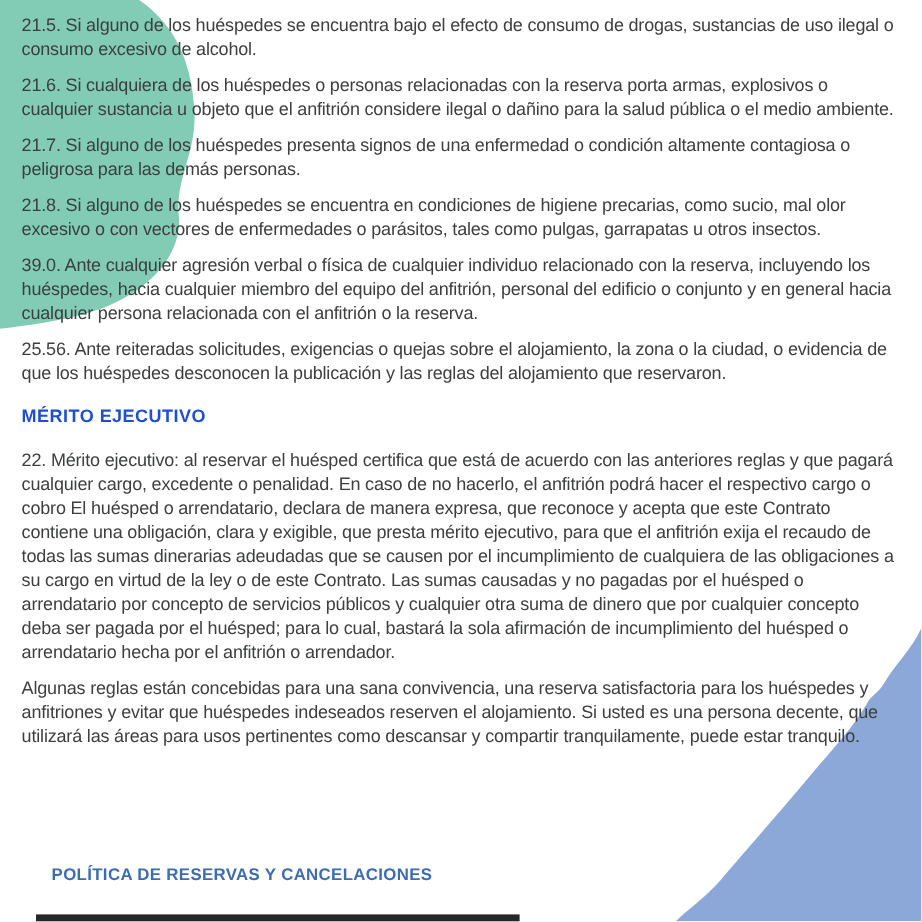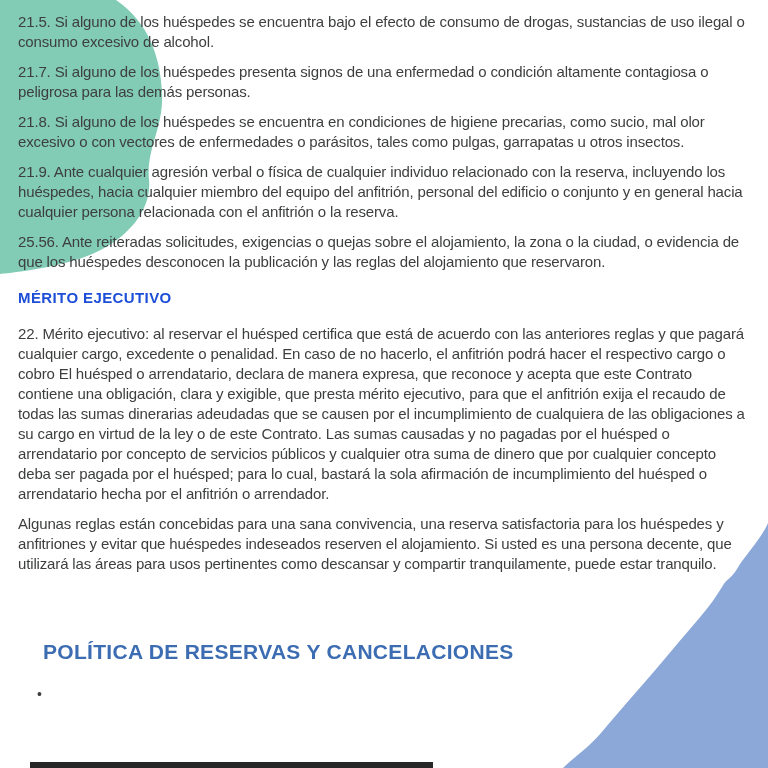--- a/index.html
+++ b/index.html
@@ -28,24 +28,24 @@
   h2.merito-heading {
     font-size: 15px;
     font-weight: bold;
     color: #1d4ed8;
     letter-spacing: 0.4px;
     margin: 16px 0 16px 0;
   }
   p.clause22 { margin: 16px 0 10px 0; }
   p.closing { margin: 0; }
   h2.politica-heading {
-    font-size: 21px;
+    font-size: 14px;
     font-weight: bold;
     letter-spacing: 0.3px;
-    margin: 68px 0 0 25px;
+    margin: 94px 0 0 25px;
   }
   .bullet-item {
     display: flex;
     margin: 22px 0 0 19px;
     align-items: flex-start;
   }
   .bullet-item .dot {
     width: 16px;
     flex: 0 0 16px;
     font-size: 14px;
@@ -65,23 +65,24 @@
 <svg id="teal-blob" class="blob" width="170" height="280" viewBox="0 0 170 280">
   <path d="M0,0 L116,0 C148,22 160,55 162,92 C164,128 146,148 149,180 C152,214 122,244 82,258 C52,268 18,272 0,274 Z" fill="#82cbb5"></path>
 </svg>
 
 <svg id="blue-blob" class="blob" width="215" height="245" viewBox="0 0 215 245">
   <path d="M215,0 C207,18 192,32 184,46 C178,56 174,55 169,64 C156,86 138,104 120,126 C95,156 68,186 48,210 C34,226 20,235 10,245 L215,245 Z" fill="#8ba8d8"></path>
 </svg>
 
 <div class="content" style="color: rgb(61, 63, 62);">
   <p class="clause">21.5. Si alguno de los huéspedes se encuentra bajo el efecto de consumo de drogas, sustancias de uso ilegal o consumo excesivo de alcohol.</p>
+  <p class="clause">21.6. Si cualquiera de los huéspedes o personas relacionadas con la reserva porta armas, explosivos o cualquier sustancia u objeto que el anfitrión considere ilegal o dañino para la salud pública o el medio ambiente.</p>
   <p class="clause">21.7. Si alguno de los huéspedes presenta signos de una enfermedad o condición altamente contagiosa o peligrosa para las demás personas.</p>
   <p class="clause">21.8. Si alguno de los huéspedes se encuentra en condiciones de higiene precarias, como sucio, mal olor excesivo o con vectores de enfermedades o parásitos, tales como pulgas, garrapatas u otros insectos.</p>
-  <p class="clause">21.9. Ante cualquier agresión verbal o física de cualquier individuo relacionado con la reserva, incluyendo los huéspedes, hacia cualquier miembro del equipo del anfitrión, personal del edificio o conjunto y en general hacia cualquier persona relacionada con el anfitrión o la reserva.</p>
+  <p class="clause">39.0. Ante cualquier agresión verbal o física de cualquier individuo relacionado con la reserva, incluyendo los huéspedes, hacia cualquier miembro del equipo del anfitrión, personal del edificio o conjunto y en general hacia cualquier persona relacionada con el anfitrión o la reserva.</p>
   <p class="clause">25.56. Ante reiteradas solicitudes, exigencias o quejas sobre el alojamiento, la zona o la ciudad, o evidencia de que los huéspedes desconocen la publicación y las reglas del alojamiento que reservaron.</p>
 
   <h2 class="merito-heading">MÉRITO EJECUTIVO</h2>
 
   <p class="clause22">22. Mérito ejecutivo: al reservar el huésped certifica que está de acuerdo con las anteriores reglas y que pagará cualquier cargo, excedente o penalidad. En caso de no hacerlo, el anfitrión podrá hacer el respectivo cargo o cobro El huésped o arrendatario, declara de manera expresa, que reconoce y acepta que este Contrato contiene una obligación, clara y exigible, que presta mérito ejecutivo, para que el anfitrión exija el recaudo de todas las sumas dinerarias adeudadas que se causen por el incumplimiento de cualquiera de las obligaciones a su cargo en virtud de la ley o de este Contrato. Las sumas causadas y no pagadas por el huésped o arrendatario por concepto de servicios públicos y cualquier otra suma de dinero que por cualquier concepto deba ser pagada por el huésped; para lo cual, bastará la sola afirmación de incumplimiento del huésped o arrendatario hecha por el anfitrión o arrendador.</p>
   <p class="closing">Algunas reglas están concebidas para una sana convivencia, una reserva satisfactoria para los huéspedes y anfitriones y evitar que huéspedes indeseados reserven el alojamiento. Si usted es una persona decente, que utilizará las áreas para usos pertinentes como descansar y compartir tranquilamente, puede estar tranquilo.</p>
 
   <h2 class="politica-heading" style="color: rgb(60, 108, 178);">POLÍTICA DE RESERVAS Y CANCELACIONES</h2>
 
   <div class="bullet-item">

